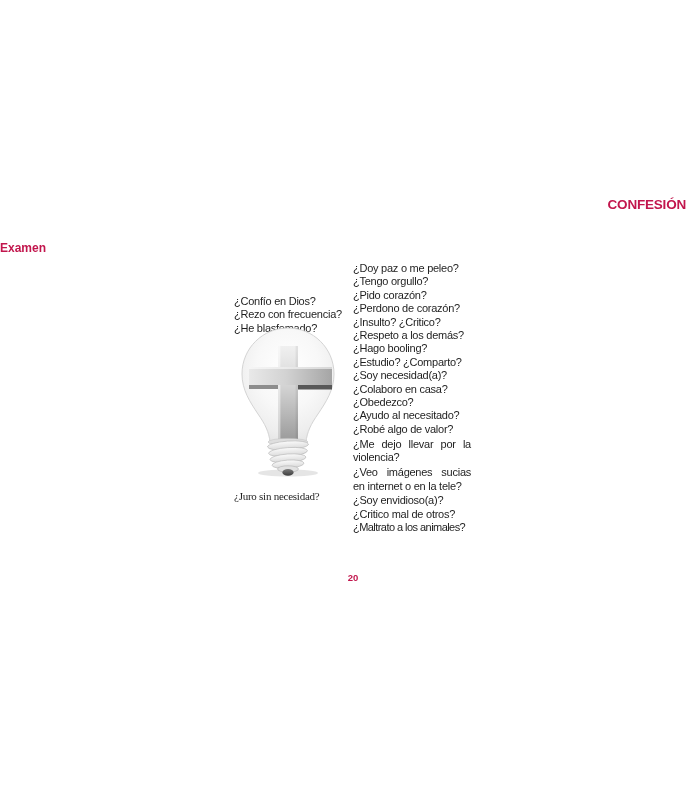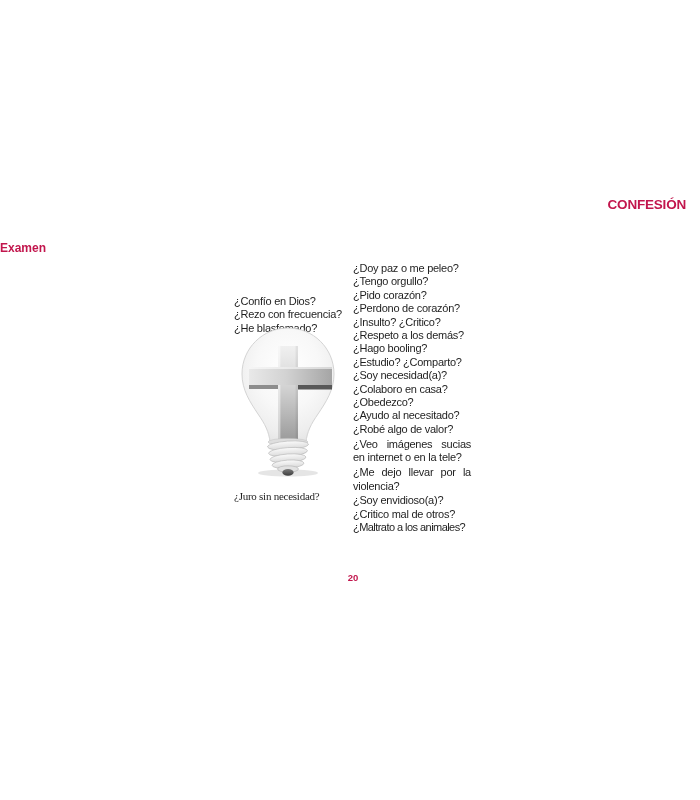--- a/index.html
+++ b/index.html
@@ -143,22 +143,22 @@
     <div class="q-line">¿Perdono de corazón?</div>
     <div class="q-line">¿Insulto? ¿Critico?</div>
     <div class="q-line">¿Respeto a los demás?</div>
     <div class="q-line">¿Hago booling?</div>
     <div class="q-line">¿Estudio? ¿Comparto?</div>
     <div class="q-line">¿Soy necesidad(a)?</div>
     <div class="q-line">¿Colaboro en casa?</div>
     <div class="q-line">¿Obedezco?</div>
     <div class="q-line">¿Ayudo al necesitado?</div>
     <div class="q-line">¿Robé algo de valor?</div>
+    <div class="q-block">¿Me dejo llevar por la violencia?</div>
     <div class="q-block">¿Veo imágenes sucias en internet o en la tele?</div>
-    <div class="q-block">¿Me dejo llevar por la violencia?</div>
     <div class="q-line">¿Soy envidioso(a)?</div>
     <div class="q-line">¿Critico mal de otros?</div>
     <div class="q-line q-tight">¿Maltrato a los animales?</div>
   </div>
 
   <div class="page-number">20</div>
 
 </div>
 
 </body></html>

